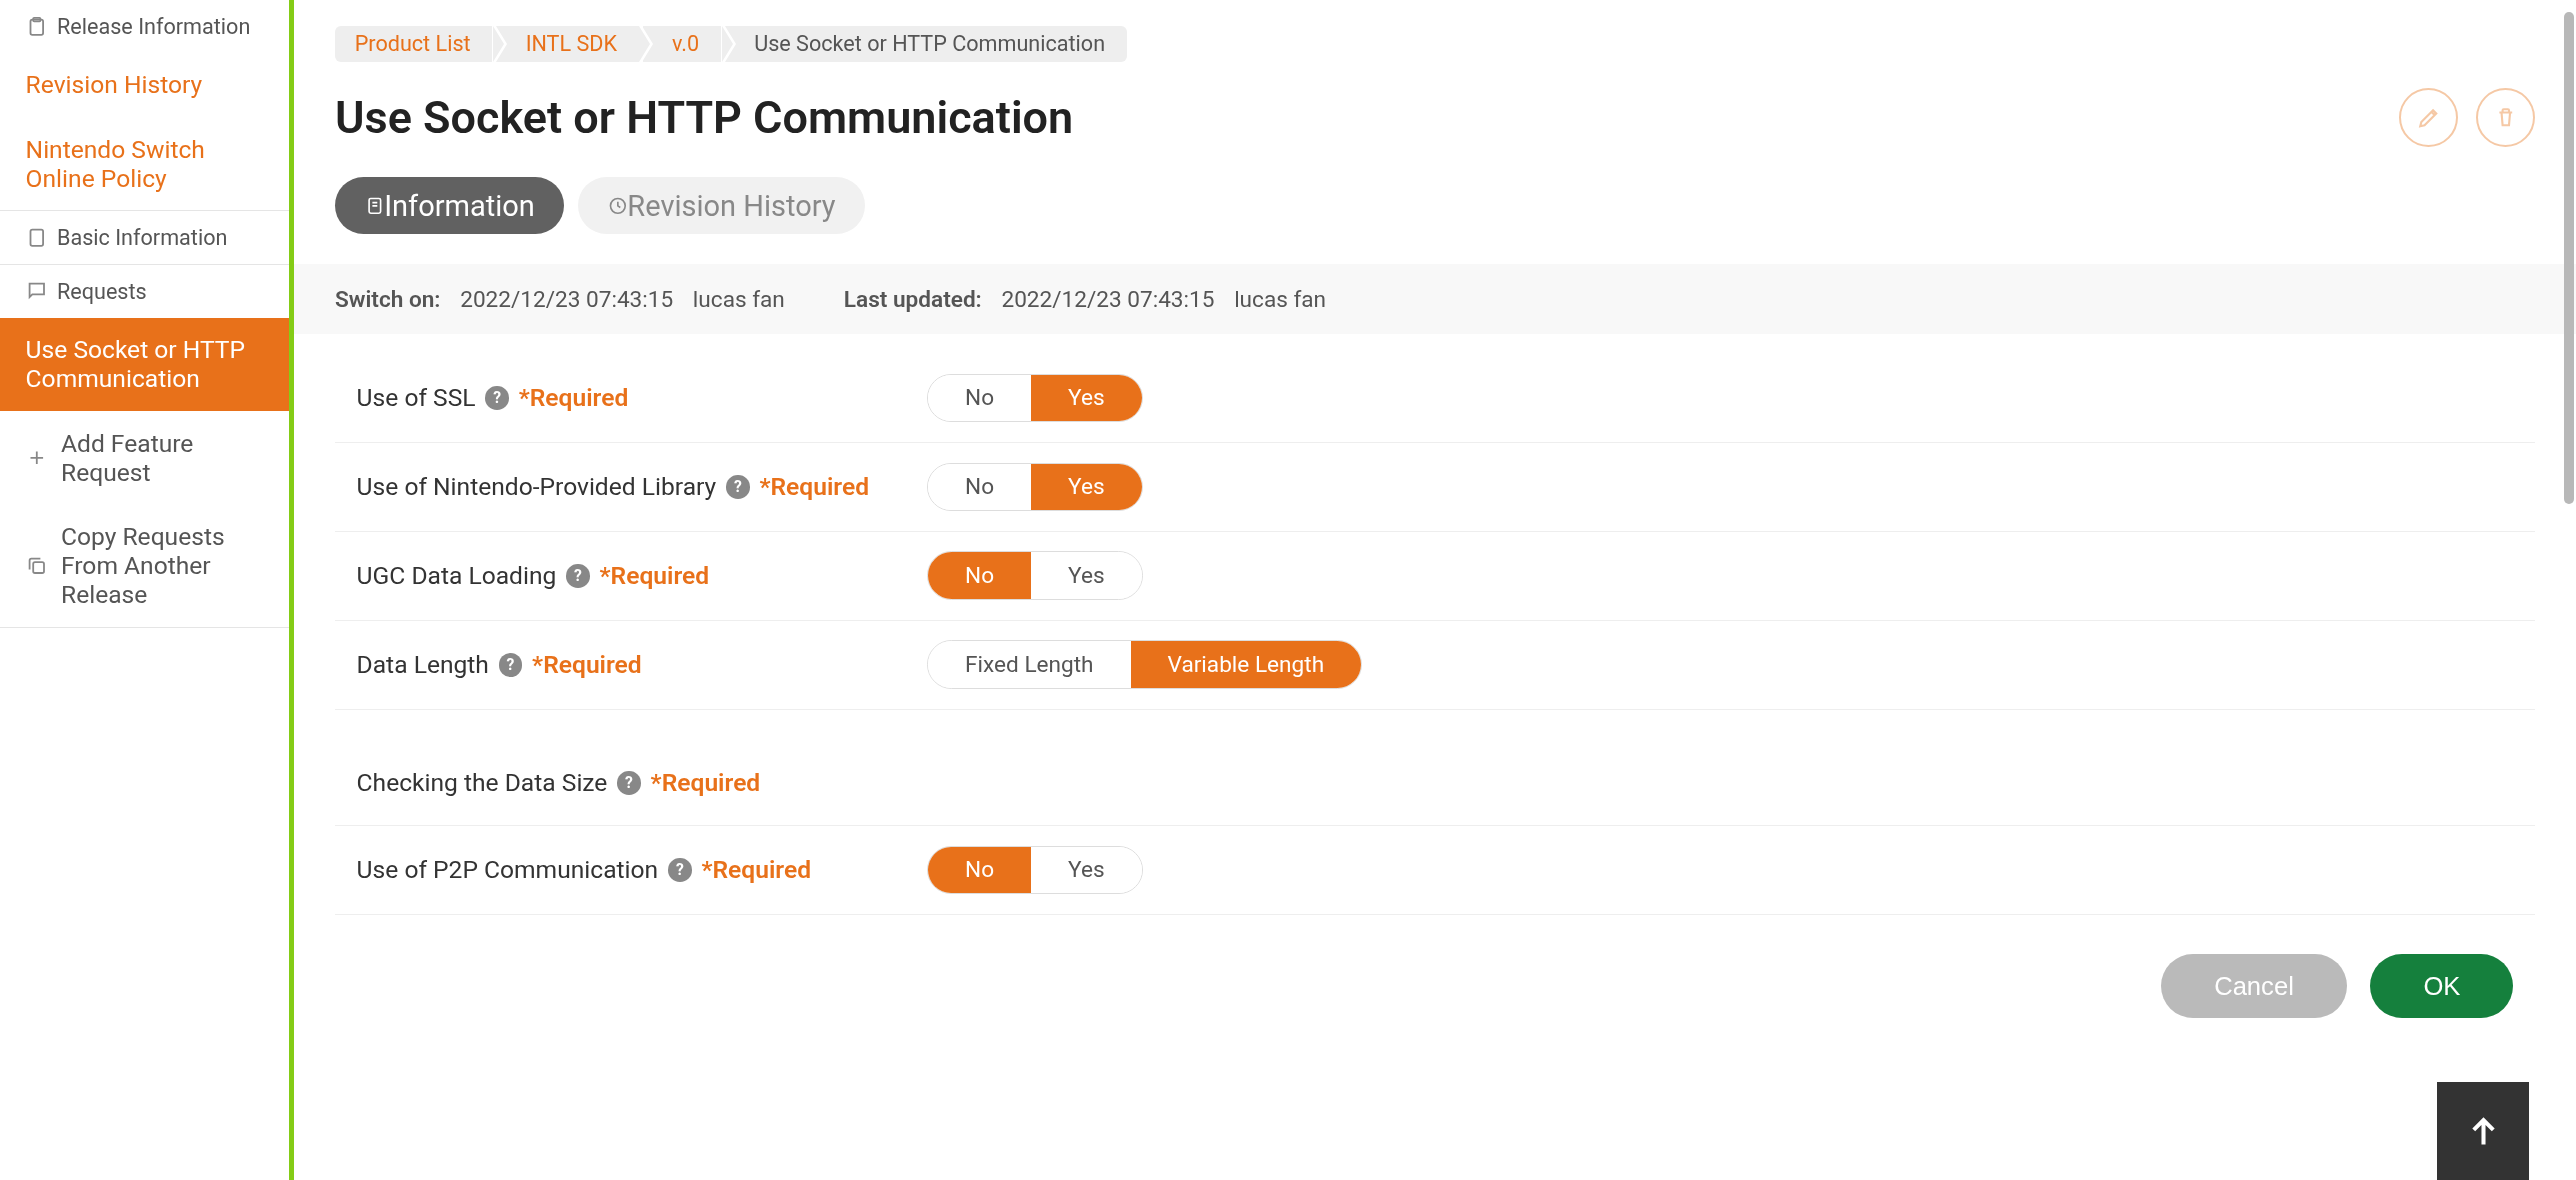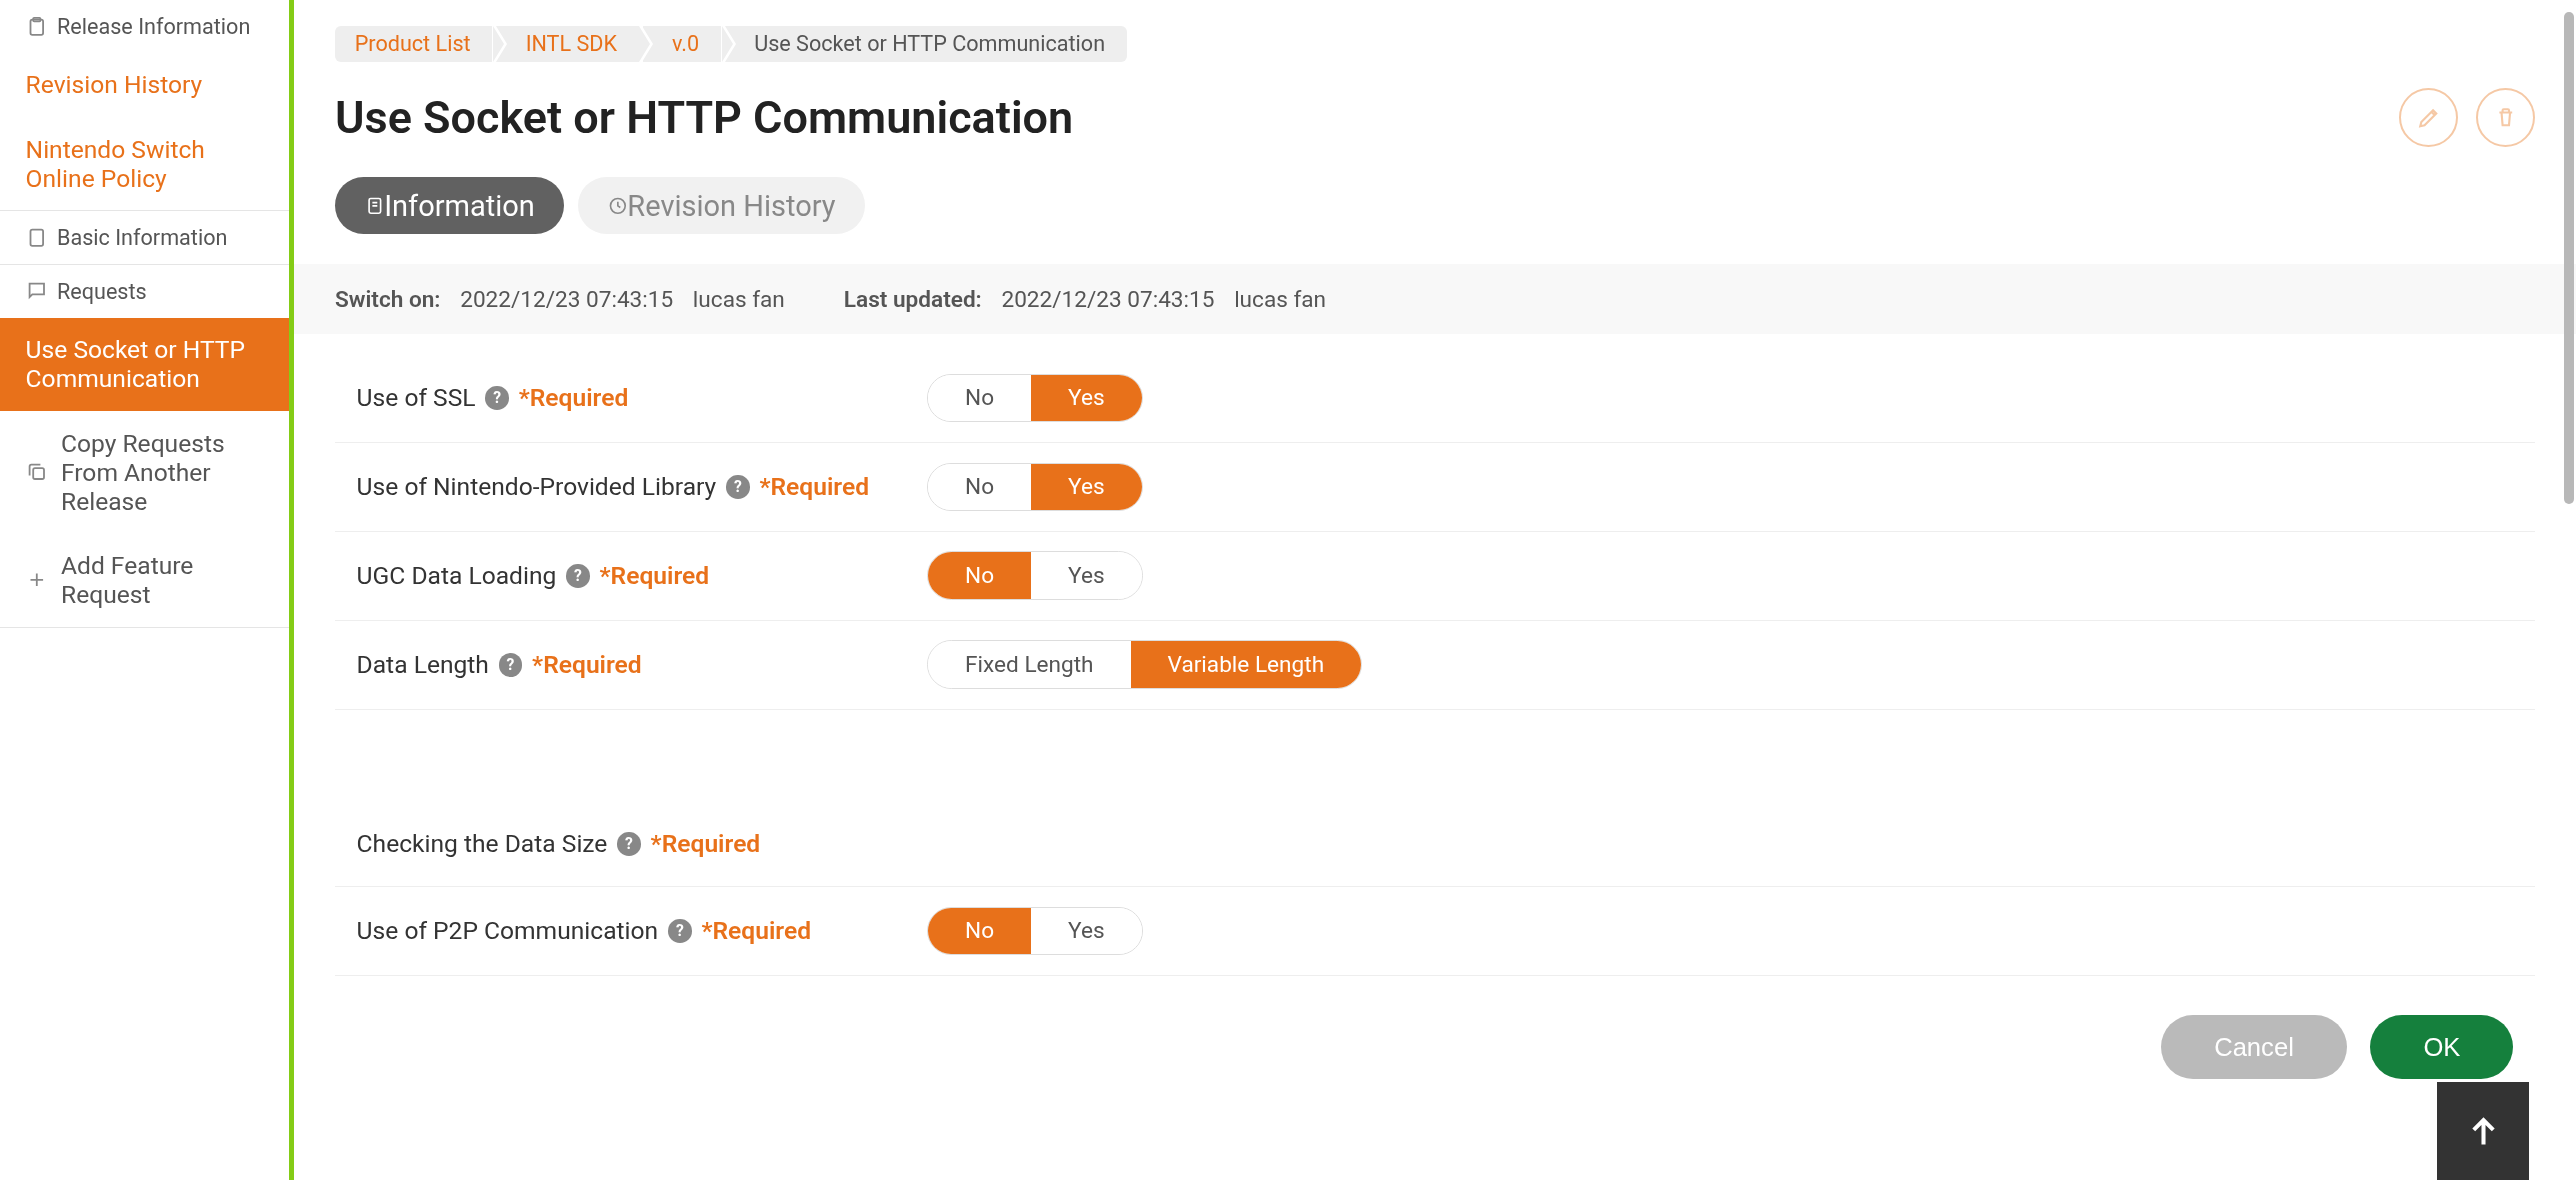--- a/index.html
+++ b/index.html
@@ -341,30 +341,30 @@
   <div class="sidebar-section">
     <div class="sidebar-header">
       <svg class="icon-svg" viewBox="0 0 24 24" fill="none" stroke="#888" stroke-width="2">
           <path d="M4 4h16v12H7l-3 3V4z"></path>
         </svg>
       <span>Requests</span>
     </div>
     <div class="sidebar-item active">Use Socket or HTTP Communication</div>
     <div class="sidebar-item-with-icon">
       <svg class="icon-svg" viewBox="0 0 24 24" fill="none" stroke="#888" stroke-width="2">
+          <path d="M12 5v14M5 12h14"></path>
+        </svg>
+      <span>Add Feature Request</span>
+    </div>
+    <div class="sidebar-item-with-icon">
+      <svg class="icon-svg" viewBox="0 0 24 24" fill="none" stroke="#888" stroke-width="2">
           <rect x="8" y="8" width="12" height="12" rx="2"></rect>
           <path d="M4 16V6a2 2 0 012-2h10"></path>
         </svg>
       <span>Copy Requests From Another Release</span>
-    </div>
-    <div class="sidebar-item-with-icon">
-      <svg class="icon-svg" viewBox="0 0 24 24" fill="none" stroke="#888" stroke-width="2">
-          <path d="M12 5v14M5 12h14"></path>
-        </svg>
-      <span>Add Feature Request</span>
     </div>
   </div>
 </div>
 
 <div class="content">
   <div class="scrollbar-track">
     <div class="scrollbar-thumb"></div>
   </div>
 
   <div class="breadcrumb">
@@ -462,21 +462,21 @@
       <span class="help-icon">?</span>
       <span class="required">*Required</span>
     </div>
     <div class="toggle-group">
       <div class="toggle-option">Fixed Length</div>
       <div class="toggle-option selected">Variable Length</div>
     </div>
   </div>
 
   <div class="form-row tall">
-    <div class="form-label-area" style="margin-top:92px;">
+    <div class="form-label-area" style="margin-top:31px;">
       <span class="form-label">Checking the Data Size</span>
       <span class="help-icon">?</span>
       <span class="required">*Required</span>
     </div>
   </div>
 
   <div class="form-row">
     <div class="form-label-area">
       <span class="form-label">Use of P2P Communication</span>
       <span class="help-icon">?</span>

